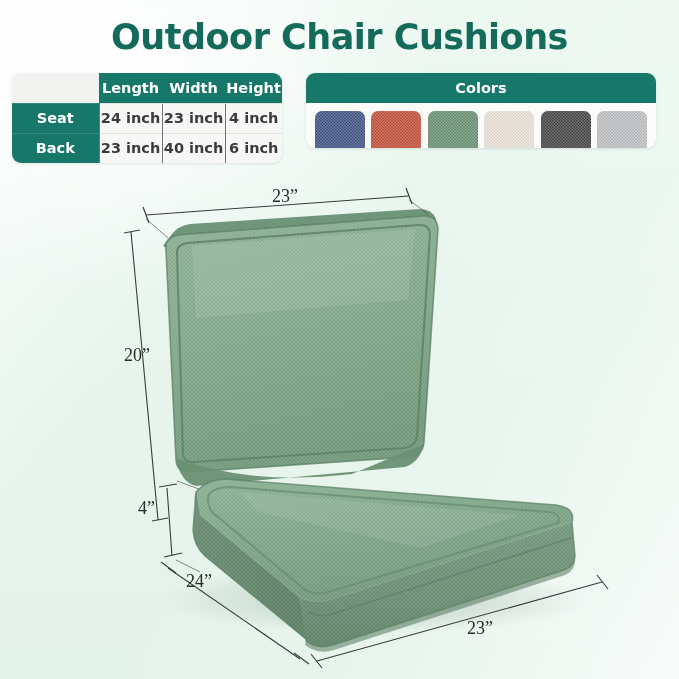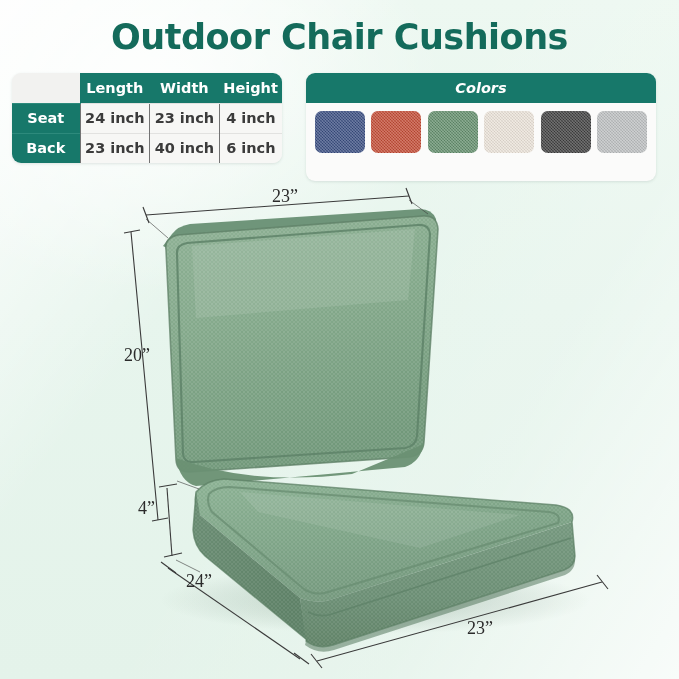--- a/index.html
+++ b/index.html
@@ -50,38 +50,37 @@
   .spec-table td, .spec-table th {
     height: 30px;
     font-size: 14.5px;
     text-align: center;
     font-weight: bold;
     font-family: "DejaVu Sans", sans-serif;
     padding: 0;
   }
   .th-teal { background: #17786a; color: #ffffff; }
   .th-blank { background: #f2f2f0; }
-  .rowhead  { background: #17786a; color: #ffffff; width: 68px; }
+  .rowhead  { background: #17786a; color: #ffffff; width: 87px; }
   .cell {
     background: #f7f7f5; color: #3b3b3b; font-weight: normal;
     border-left: 1px solid #737373;
   }
   .row-div td, .row-div th { border-top: 1px solid #e2e2e0; }
   .row-div .rowhead { border-top: 1px solid #2d8a7c; }
 
   
   .colors-panel {
     position: absolute; left: 306px; top: 73px;
-    width: 350px; height: 108px;
+    width: 350px; height: 75px;
     border-radius: 9px;
     background: #fbfbfa;
     box-shadow: 0 1px 3px rgba(40,70,60,0.13);
     overflow: hidden;
     z-index: 6;
-    font-style: italic;
   }
   .colors-head {
     height: 30px; line-height: 30px;
     background: #17786a; color: #fff;
     text-align: center;
     font-size: 14.5px; font-weight: bold;
     font-family: "DejaVu Sans", sans-serif;
   }
   .swatches {
     display: flex; justify-content: space-between;

